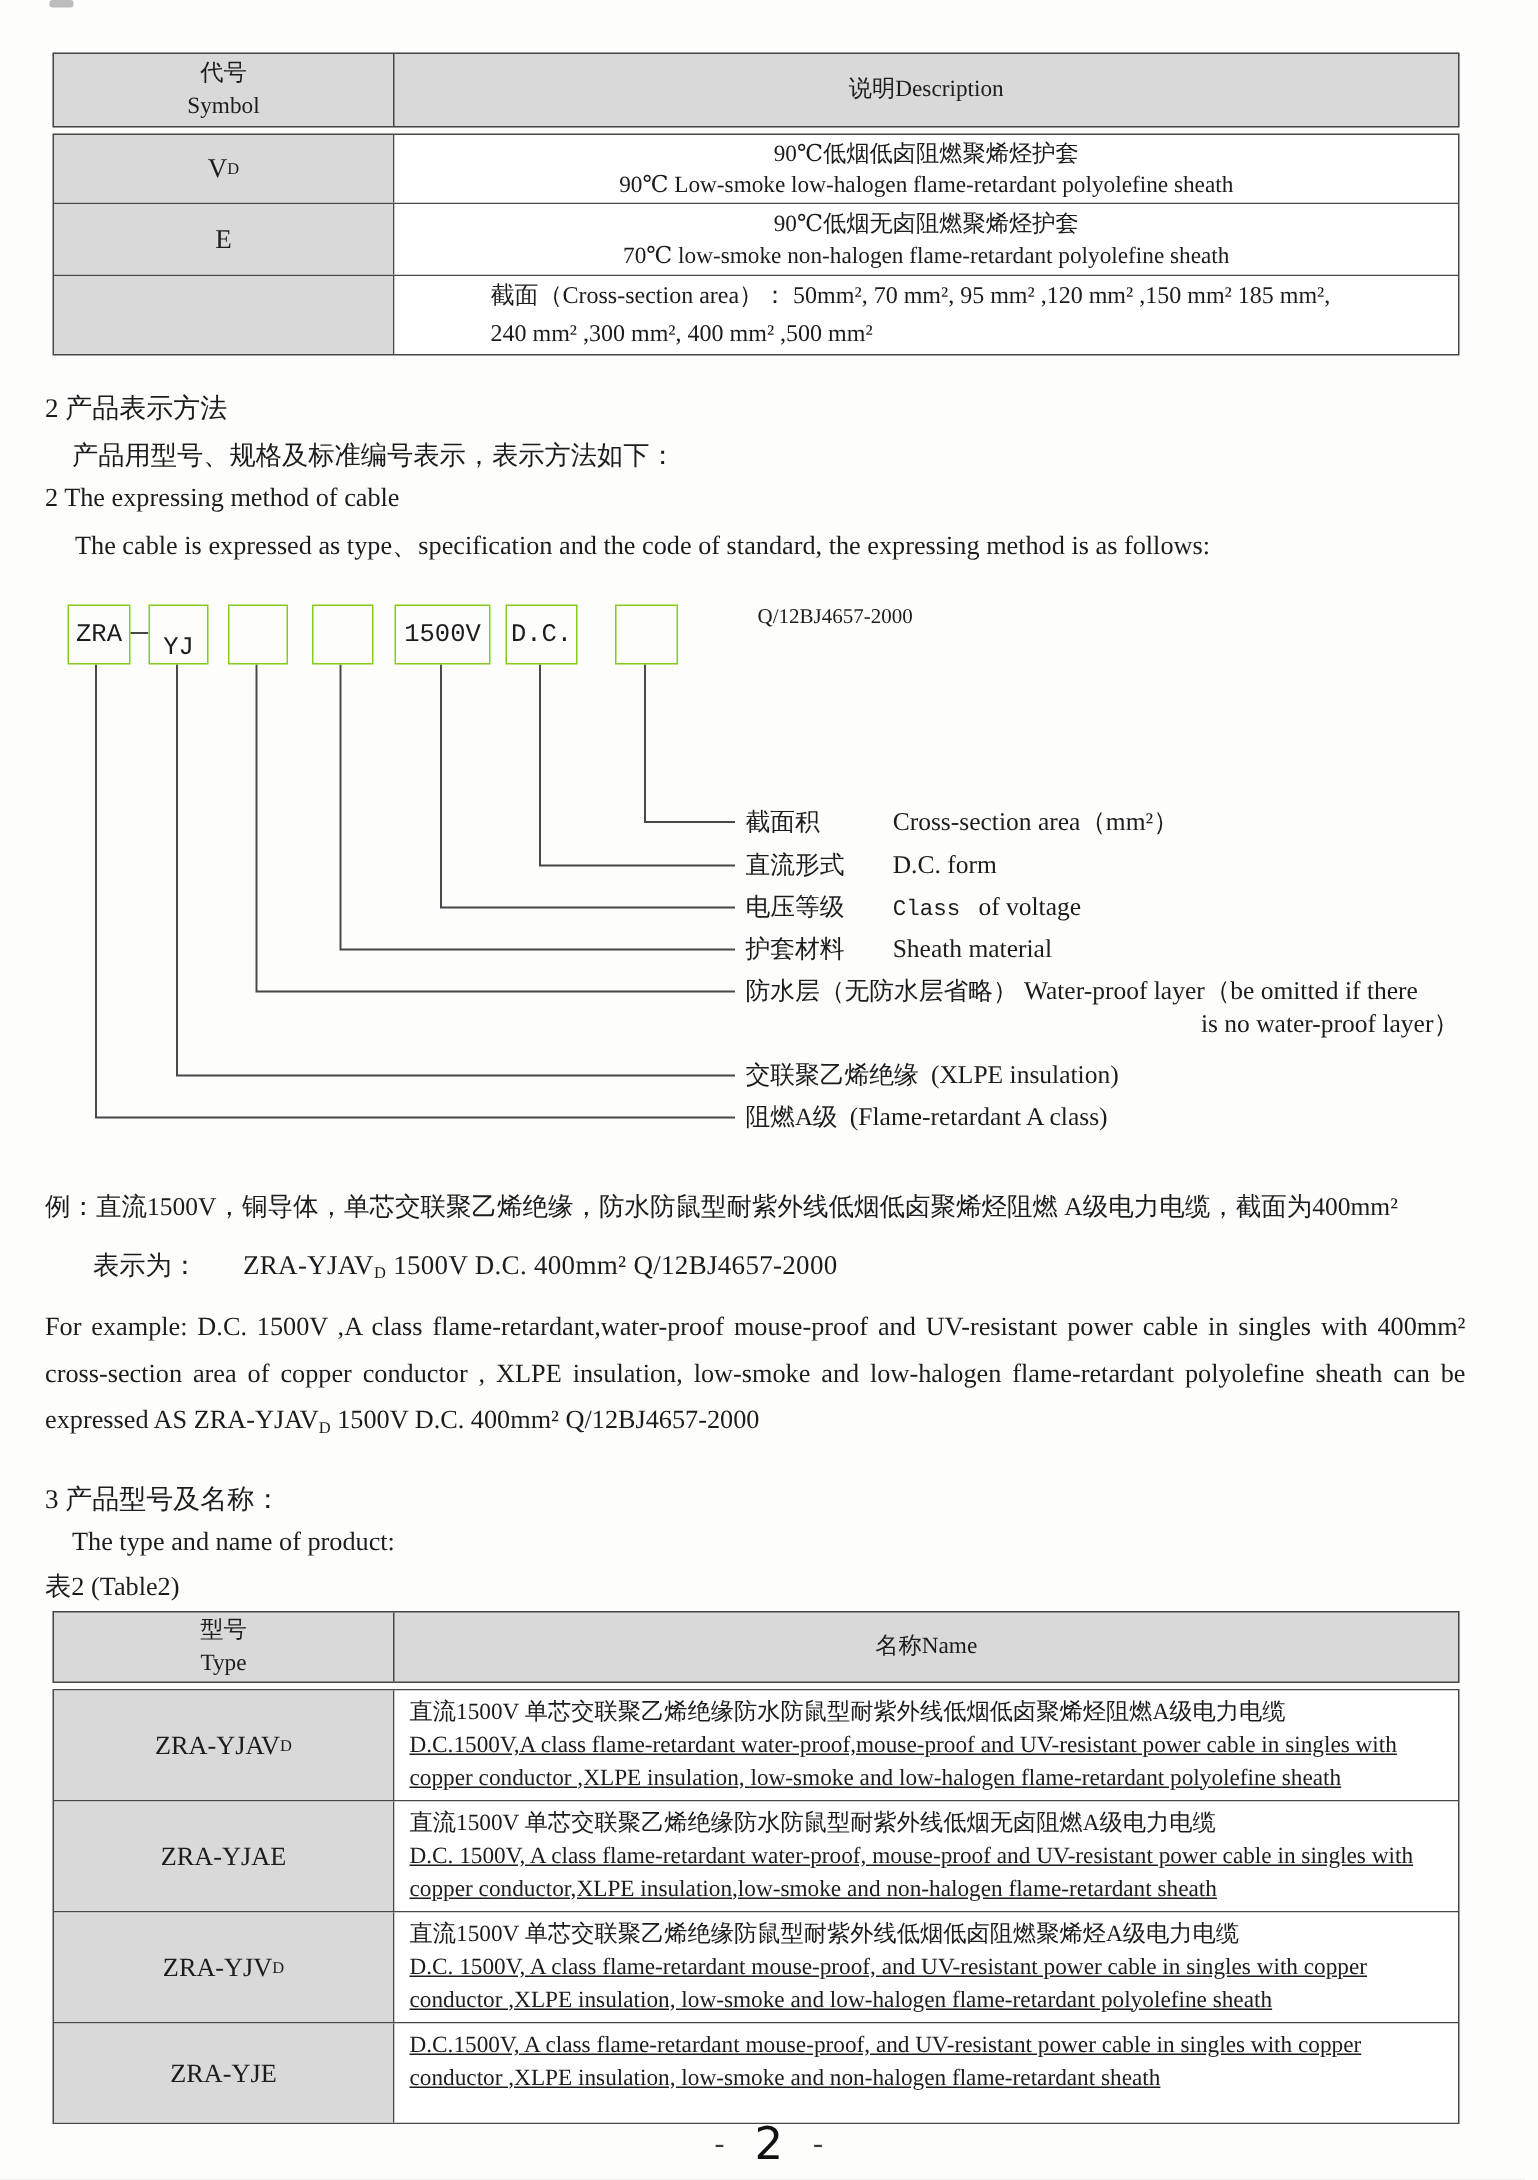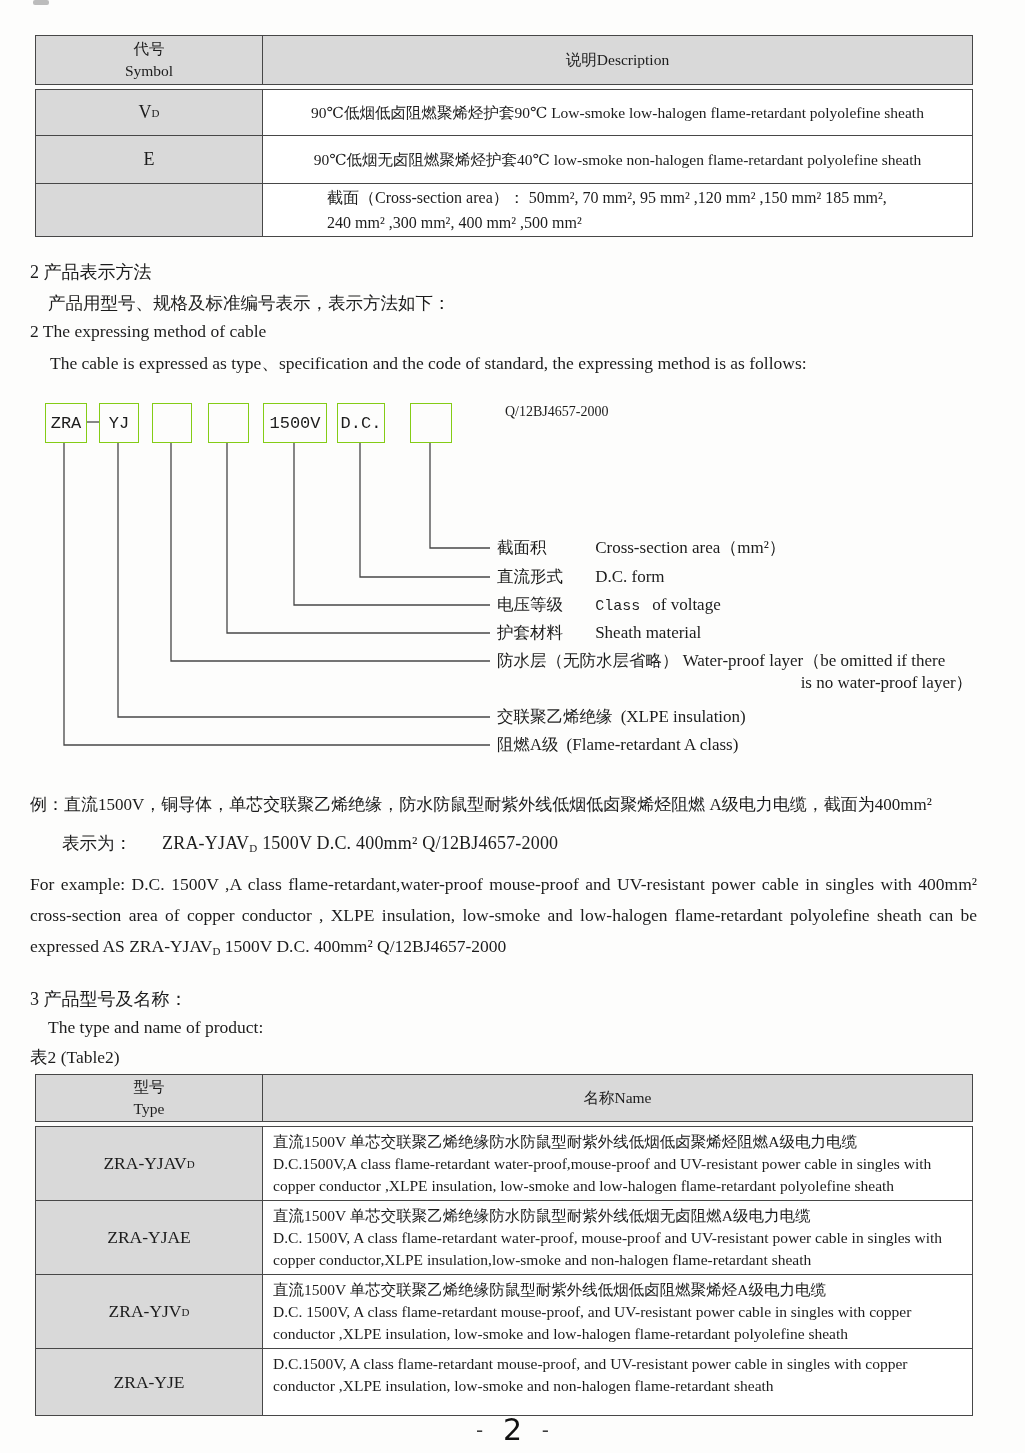--- a/index.html
+++ b/index.html
@@ -19,21 +19,21 @@
   .tbl-body{border:1px solid #474747;margin-top:4px;background:#fff;}
   .hcol1{width:226px;border-right:1px solid #474747;display:flex;flex-direction:column;
          align-items:center;justify-content:center;line-height:22px;}
   .hcol2{flex:1;display:flex;flex-direction:row;align-items:center;justify-content:center;line-height:22px;}
   .zh15{font-size:15.5px;}
   .en15{font-size:15.5px;}
   .trow{display:flex;border-bottom:1px solid #474747;}
   .trow:last-child{border-bottom:none;}
   .symcell{width:226px;background:#d9d9d9;border-right:1px solid #474747;
            display:flex;align-items:center;justify-content:center;font-size:18px;}
-  .desccell{flex:1;display:flex;flex-direction:row;align-items:center;justify-content:center;
+  .desccell{flex:1;display:flex;flex-direction:column;align-items:center;justify-content:center;
             line-height:21px;background:#fff;}
   .desccell .zh{font-size:15.5px;}
   .desccell .en{font-size:15.5px;}
   .crosscell{flex:1;background:#fff;display:flex;flex-direction:column;justify-content:center;
              padding-left:64px;line-height:25px;font-size:16px;}
   sub.smD{font-size:11px;vertical-align:-3px;}
   
   .zh-head{font-size:18px;}
   .zh-sub{font-size:17.5px;}
   .en-head{font-size:17.5px;}
@@ -52,21 +52,21 @@
   .ex-expr{font-size:17.5px;}
   .ex-expr .formula{margin-left:30px;font-size:18px;letter-spacing:.2px;}
   .ex-en{font-size:17.5px;line-height:31px;text-align:justify;}
   
   .t2row{display:flex;border-bottom:1px solid #474747;min-height:66px;}
   .t2row:last-child{border-bottom:none;}
   .t2type{width:226px;background:#d9d9d9;border-right:1px solid #474747;
           display:flex;align-items:center;justify-content:center;font-size:17.5px;}
   .t2name{flex:1;background:#fff;padding:4px 12px 4px 10px;}
   .t2name .zh{font-size:15.5px;line-height:22px;}
-  .t2name .en{font-size:15.5px;line-height:21.5px;}
+  .t2name .en{font-size:15.5px;line-height:21.5px;text-decoration:underline;}
   
   .pagenum{position:absolute;left:0;right:0;top:1412px;display:flex;align-items:center;
            justify-content:center;gap:20px;}
   .pagenum .dash{font-size:20px;color:#3b3b3b;}
   .pagenum .num{font-size:30px;font-family:"DejaVu Sans","Liberation Sans",sans-serif;color:#111;}
   .topmark{position:absolute;left:33px;top:0;width:16px;height:5px;background:#9a9a9a;
            border-radius:2px;opacity:.65;}
 </style>
 </head>
 <body>
@@ -97,21 +97,21 @@
           <div class="en">90℃ Low-smoke low-halogen flame-retardant  polyolefine sheath</div>
         </div>
       </div>
       <div class="trow" style="height:47px;">
         <div class="symcell">
           <span>E</span>
             <sub class="smD"></sub>
         </div>
         <div class="desccell">
           <div class="zh">90℃低烟无卤阻燃聚烯烃护套</div>
-          <div class="en">40℃ low-smoke non-halogen flame-retardant polyolefine sheath</div>
+          <div class="en">70℃ low-smoke non-halogen flame-retardant polyolefine sheath</div>
         </div>
       </div>
       <div class="trow" style="height:52px;">
         <div class="symcell"></div>
         <div class="crosscell">
           <div>截面（Cross-section area）： 50mm², 70 mm², 95 mm² ,120 mm² ,150 mm² 185 mm²,</div>
           <div>240 mm² ,300 mm², 400 mm² ,500 mm²</div>
         </div>
       </div>
     </div>
@@ -131,21 +131,21 @@
       <polyline points="227,442 227,633 490,633"></polyline>
       <polyline points="294,442 294,605 490,605"></polyline>
       <polyline points="360,442 360,577 490,577"></polyline>
       <polyline points="430,442 430,548 490,548"></polyline>
     </g>
   </svg>
 
   <div class="dbox" style="left:45px;width:40px;">
       <span>ZRA</span>
     </div>
-  <div class="dbox" style="left:99px;width:38px;">
+  <div class="dbox" style="left:99px;width:38px;align-items:flex-end;">
       <span>YJ</span>
     </div>
   <div class="dbox" style="left:152px;width:38px;">
       <span></span>
     </div>
   <div class="dbox" style="left:208px;width:39px;">
       <span></span>
     </div>
   <div class="dbox" style="left:263px;width:62px;">
       <span>1500V</span>

